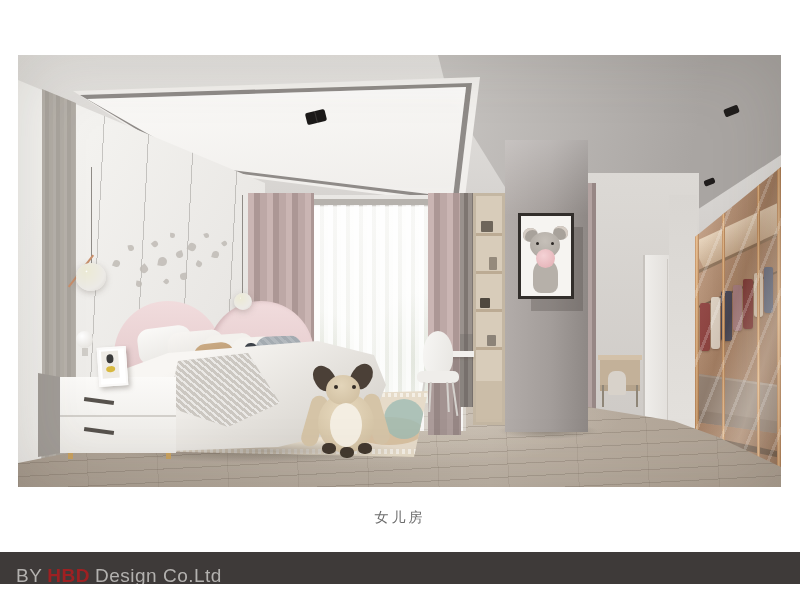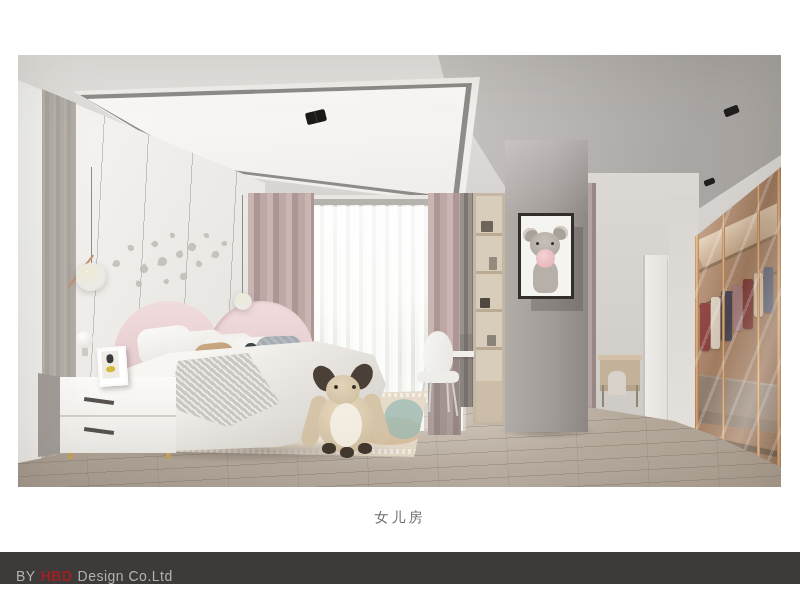--- a/index.html
+++ b/index.html
@@ -144,21 +144,21 @@
   .p-arml{left:6px;top:30px;width:17px;height:52px;background:#d5c4a7;border-radius:9px;transform:rotate(16deg);}
   .p-armr{left:68px;top:28px;width:17px;height:52px;background:#d5c4a7;border-radius:9px;transform:rotate(-16deg);}
   .p-body{left:18px;top:28px;width:56px;height:60px;background:radial-gradient(circle at 45% 35%,#e8dabf,#ccba9b);border-radius:50%;}
   .p-belly{left:30px;top:38px;width:32px;height:44px;background:#f4eee2;border-radius:50%;}
   .p-paw{width:14px;height:11px;background:#42382e;border-radius:45%;}
   .vignette{inset:0;box-shadow:inset 0 0 70px rgba(70,64,58,.18);pointer-events:none;}
   
   .caption{position:absolute;left:0;top:509px;width:800px;text-align:center;font-size:14px;letter-spacing:3px;color:var(--caption-text,#6c6c6c);}
   .footer{position:absolute;left:0;top:552px;width:800px;height:48px;background:var(--footer-bg,#3e3a39);display:flex;align-items:center;justify-content:space-between;box-sizing:border-box;padding:0 16px;}
   .footer:after{content:"";position:absolute;left:0;right:0;bottom:0;height:3px;background:#575350;}
-  .f-left{font-size:14px;letter-spacing:.5px;color:var(--footer-text,#b3b1af);white-space:nowrap;}
+  .f-left{font-size:19px;letter-spacing:.5px;color:var(--footer-text,#b3b1af);white-space:nowrap;}
   .f-left .brand{color:var(--accent-red,#9e2022);font-weight:bold;margin:0 5px;}
   .f-right{text-align:right;line-height:1.25;}
   .f-right .cn{font-size:13px;font-weight:bold;letter-spacing:1.5px;color:var(--footer-title,#8e8c8a);}
   .f-right .en{font-size:9px;color:#7d7a78;letter-spacing:.3px;}
 </style>
 </head>
 <body>
 
 <div class="page">
 

